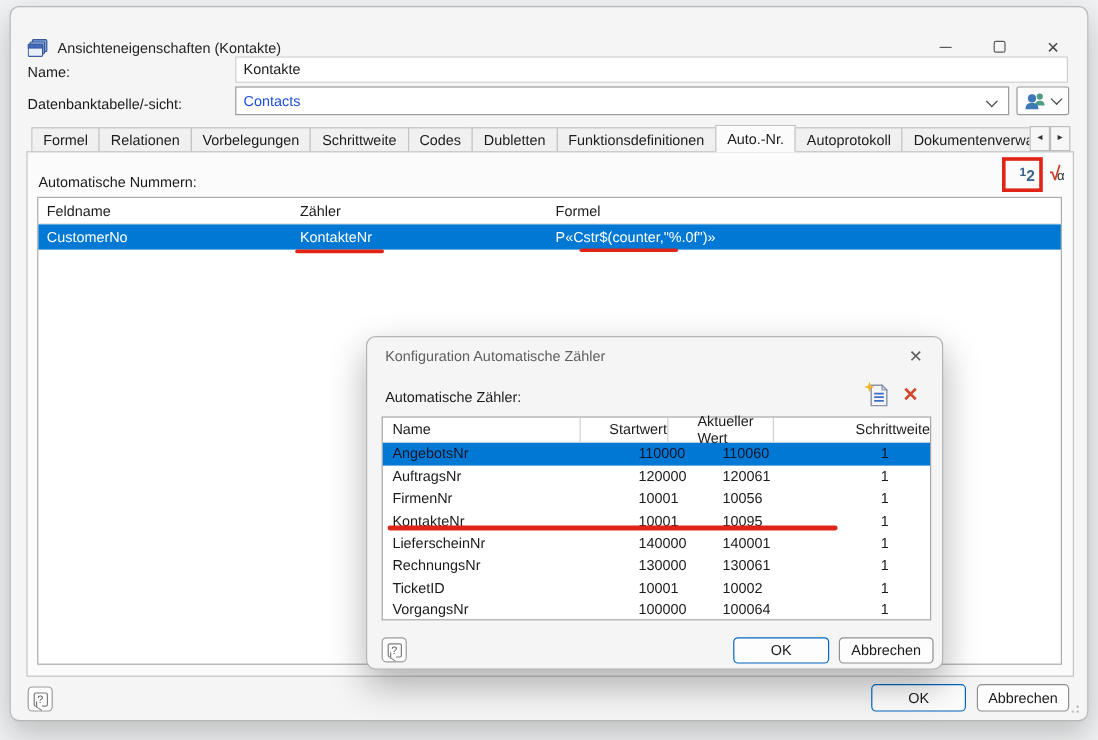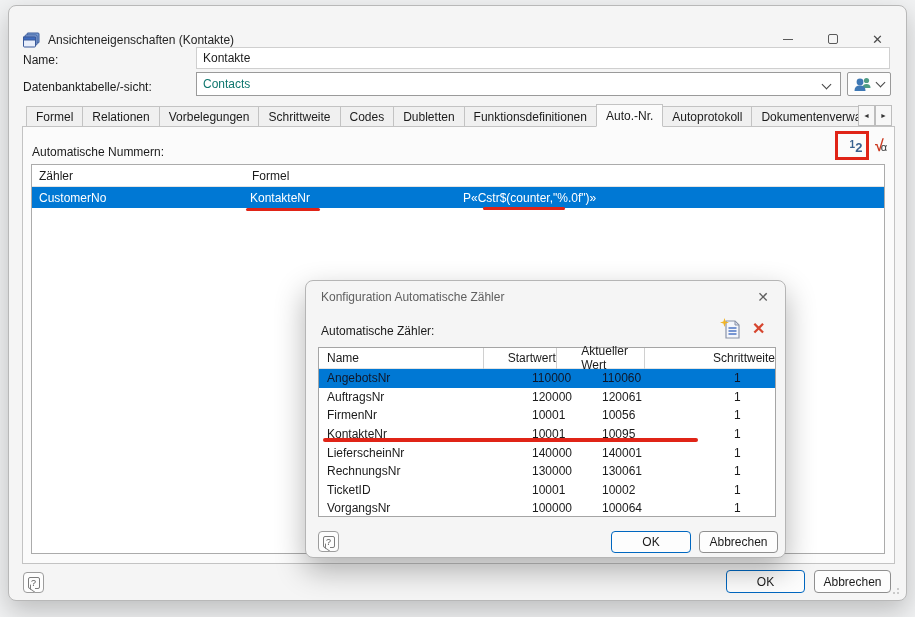--- a/index.html
+++ b/index.html
@@ -20,21 +20,21 @@
   .glyph-max { width:10px; height:10px; border:1px solid #5a5a5a; border-radius:2px; display:block; }
   .glyph-close { font-size:13px; color:#4a4a4a; }
 
   .form-label { position:absolute; left:14px; color:#1b1b1b; }
   .text-input {
     position:absolute; background:#fff; border:1px solid #cfcfcf; height:22px;
     display:flex; align-items:center; padding-left:6px; color:#1b1b1b;
   }
   .combo {
     position:absolute; background:#fff; border:1px solid #9a9a9a; height:24px;
-    display:flex; align-items:center; padding-left:6px; color:#0f766e;
+    display:flex; align-items:center; padding-left:6px; color:#1d4ed8;
   }
   .chev { width:7px; height:7px; border-left:1.3px solid #444; border-bottom:1.3px solid #444; transform:rotate(-45deg); display:inline-block; }
   .combo .chev { position:absolute; right:10px; top:8px; }
   .split-btn {
     position:absolute; background:#fdfdfd; border:1px solid #9a9a9a; height:24px; width:44px;
     display:flex; align-items:center; justify-content:center; gap:5px; border-radius:2px;
   }
 
   
   .tabstrip { position:absolute; left:17px; top:98px; width:832px; height:23px; display:flex; align-items:flex-end; overflow:hidden; }
@@ -179,20 +179,21 @@
 
   <div class="icon-12" style="z-index:2;">
     <span class="n1">1</span><span class="n2">2</span>
   </div>
   <div class="icon-sqrt" style="z-index:2;">
     <span class="sq">√</span><span class="al">α</span>
   </div>
 
   <div class="main-table" style="z-index:2;">
     <div class="mt-header">
+      <div class="mc1">Feldname</div>
       <div class="mc2">Zähler</div>
       <div class="mc3">Formel</div>
     </div>
     <div class="mt-row selected">
       <div class="mc1">CustomerNo</div>
       <div class="mc2">KontakteNr</div>
       <div class="mc3">P«Cstr$(counter,"%.0f")»</div>
     </div>
   </div>
 

